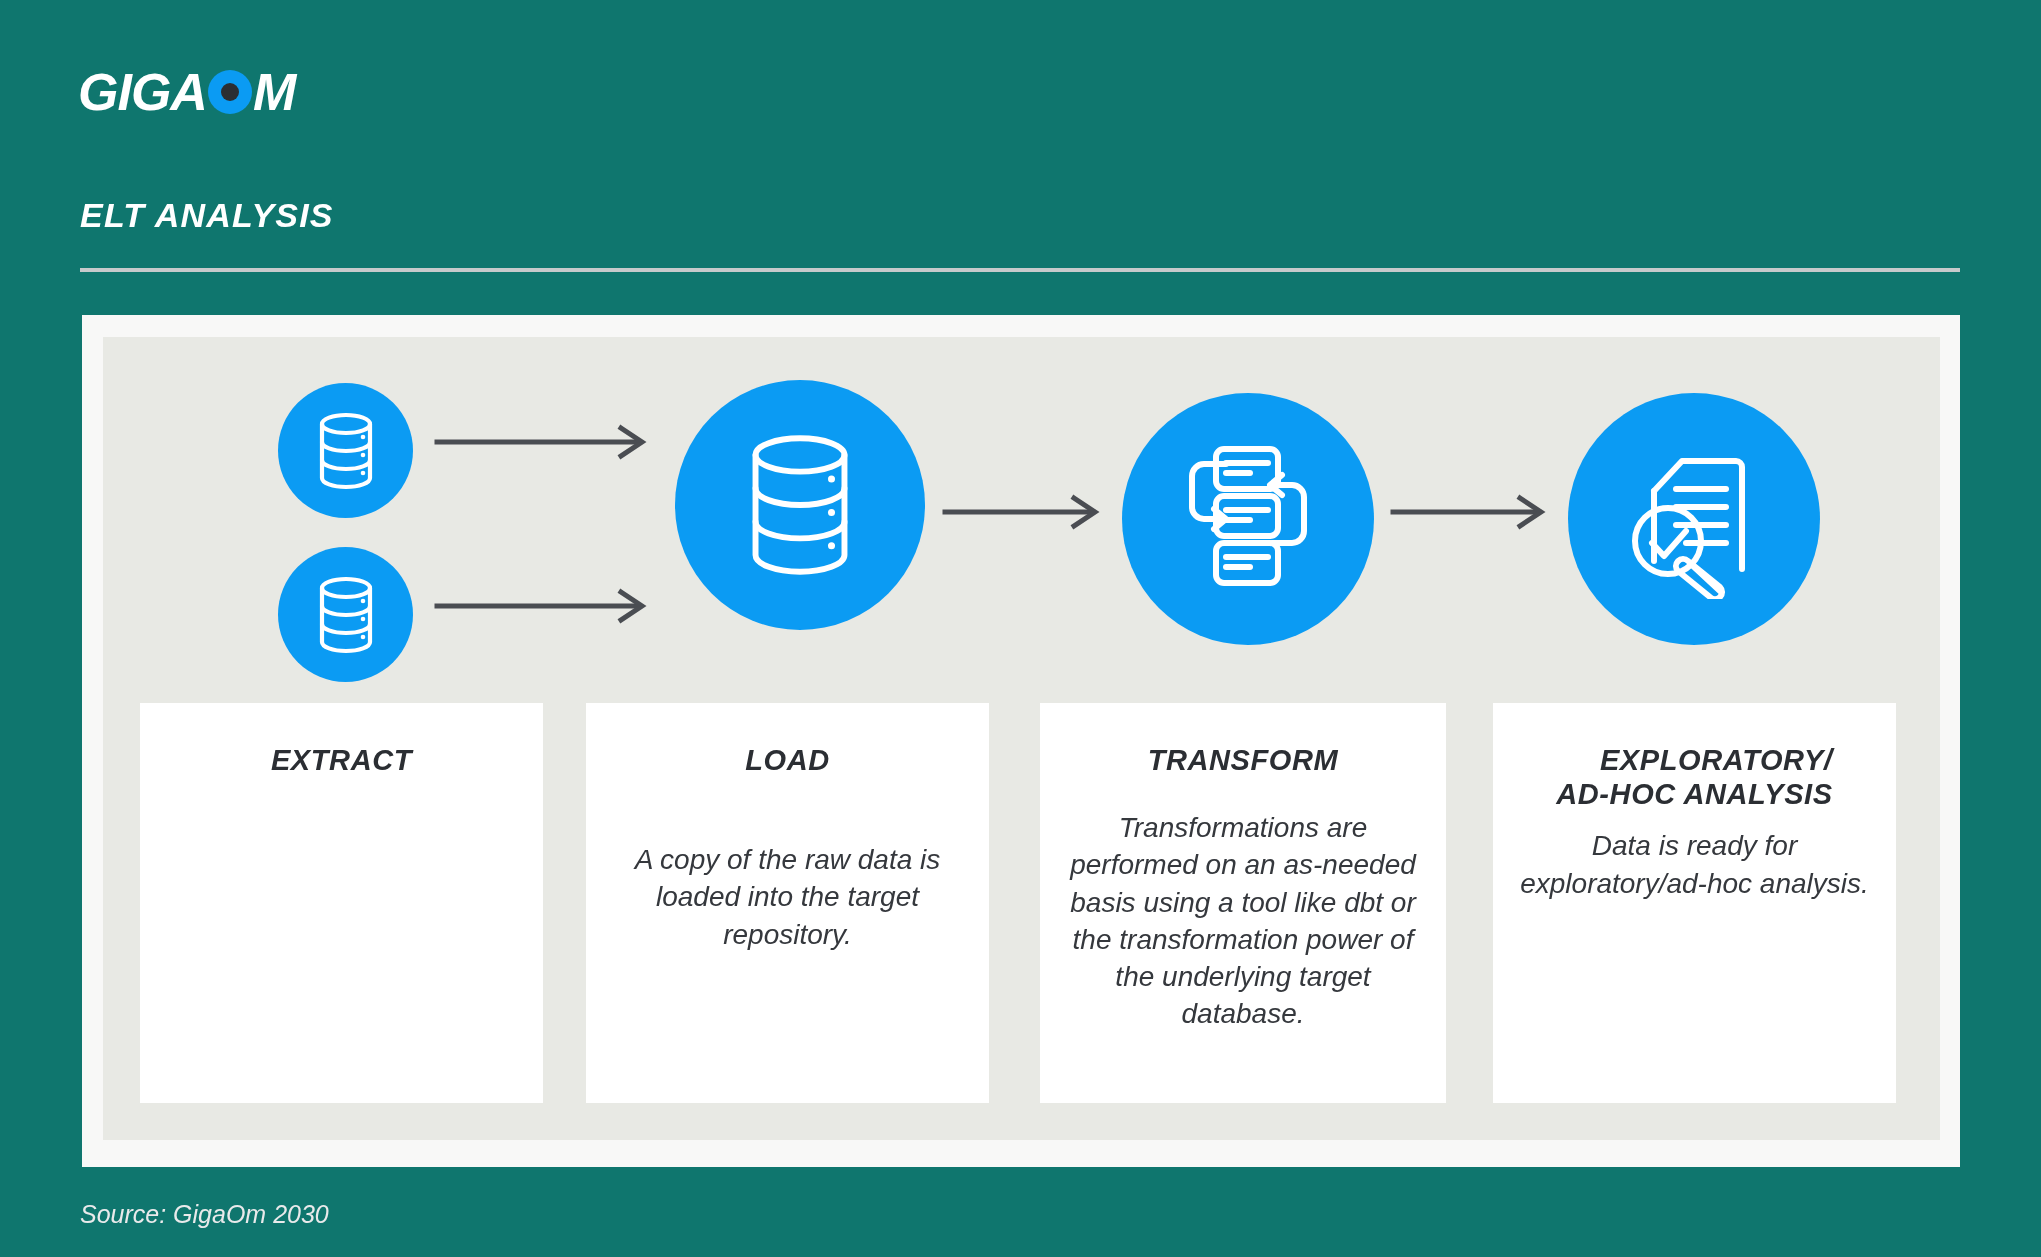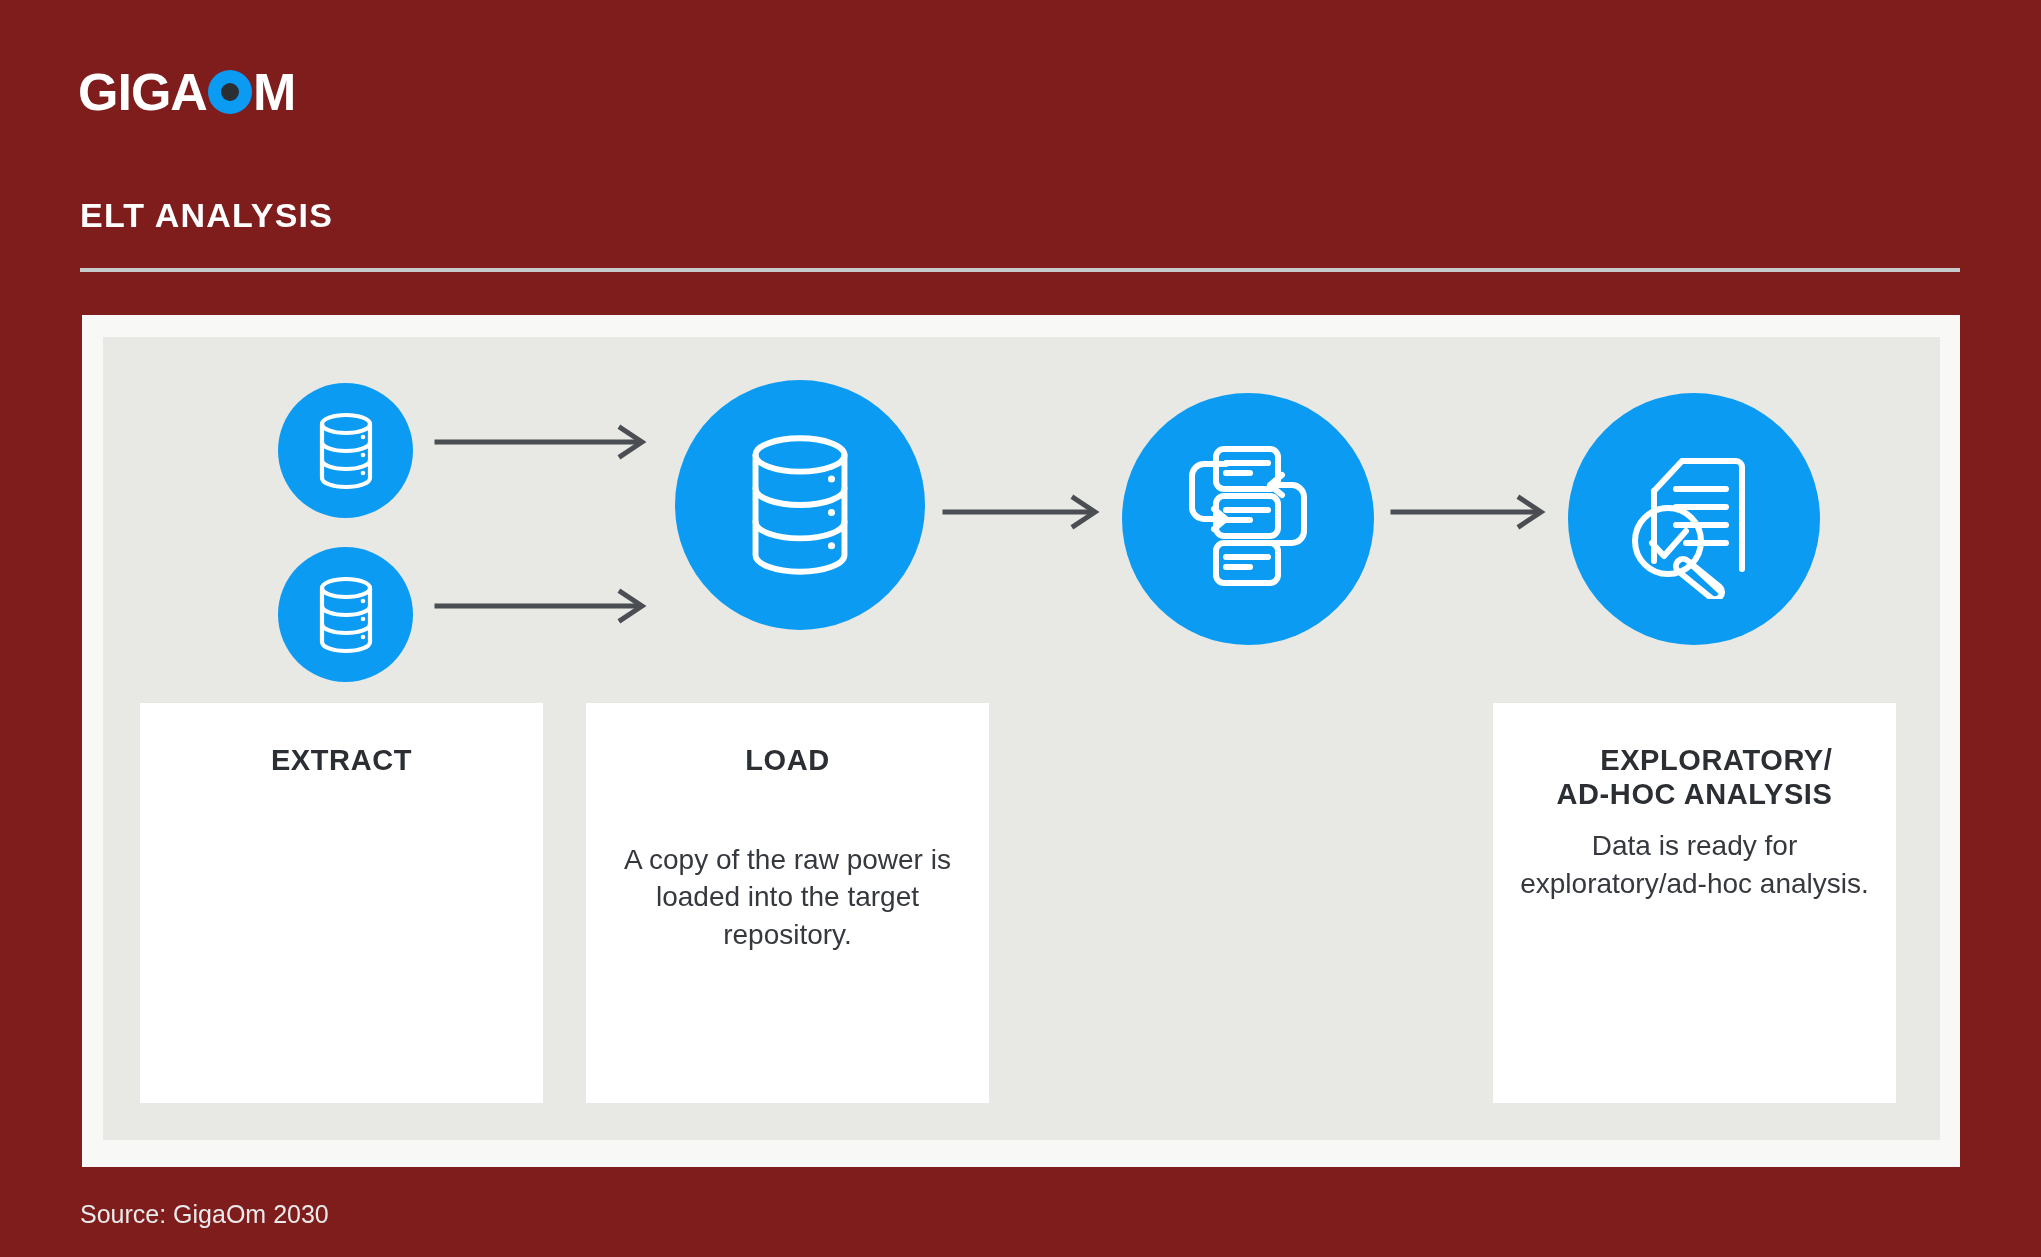--- a/index.html
+++ b/index.html
@@ -2,21 +2,21 @@
 <html><head>
 <meta charset="utf-8">
 <style>
   * { box-sizing: border-box; margin: 0; padding: 0; }
   html, body {
     width: 2041px; height: 1257px;
     background: #2b2e33;
     font-family: "Liberation Sans", sans-serif;
     overflow: hidden;
   }
-  .slide { position: relative; width: 2041px; height: 1257px; background: #7f1d1d; }
+  .slide { position: relative; width: 2041px; height: 1257px; background: #0f766e; font-style: italic; }
 
   
   .logo {
     position: absolute; left: 78px; top: 66px;
     font-size: 52px; font-weight: 700; letter-spacing: -1px;
     color: #ffffff; line-height: 1;
     display: flex; align-items: center;
   }
   .logo .o-mark {
     display: inline-block; width: 44px; height: 44px; position: relative;
@@ -239,21 +239,25 @@
         <polyline points="127,3 148,17 127,31" stroke-linejoin="miter"></polyline>
       </g>
     </svg>
   </div>
 
   <div class="card card-1">
     <div class="card-title">EXTRACT</div>
   </div>
   <div class="card card-2">
     <div class="card-title">LOAD</div>
-    <div class="card-body">A copy of the raw power is loaded into the target repository.</div>
+    <div class="card-body">A copy of the raw data is loaded into the target repository.</div>
+  </div>
+  <div class="card card-3">
+    <div class="card-title">TRANSFORM</div>
+    <div class="card-body">Transformations are performed on an as-needed basis using a tool like dbt or the transformation power of the underlying target database.</div>
   </div>
   <div class="card card-4">
     <div class="card-title">EXPLORATORY/
 AD-HOC ANALYSIS</div>
     <div class="card-body">Data is ready for exploratory/ad-hoc analysis.</div>
   </div>
 
   <div class="source">Source: GigaOm 2030</div>
 
 </div>

